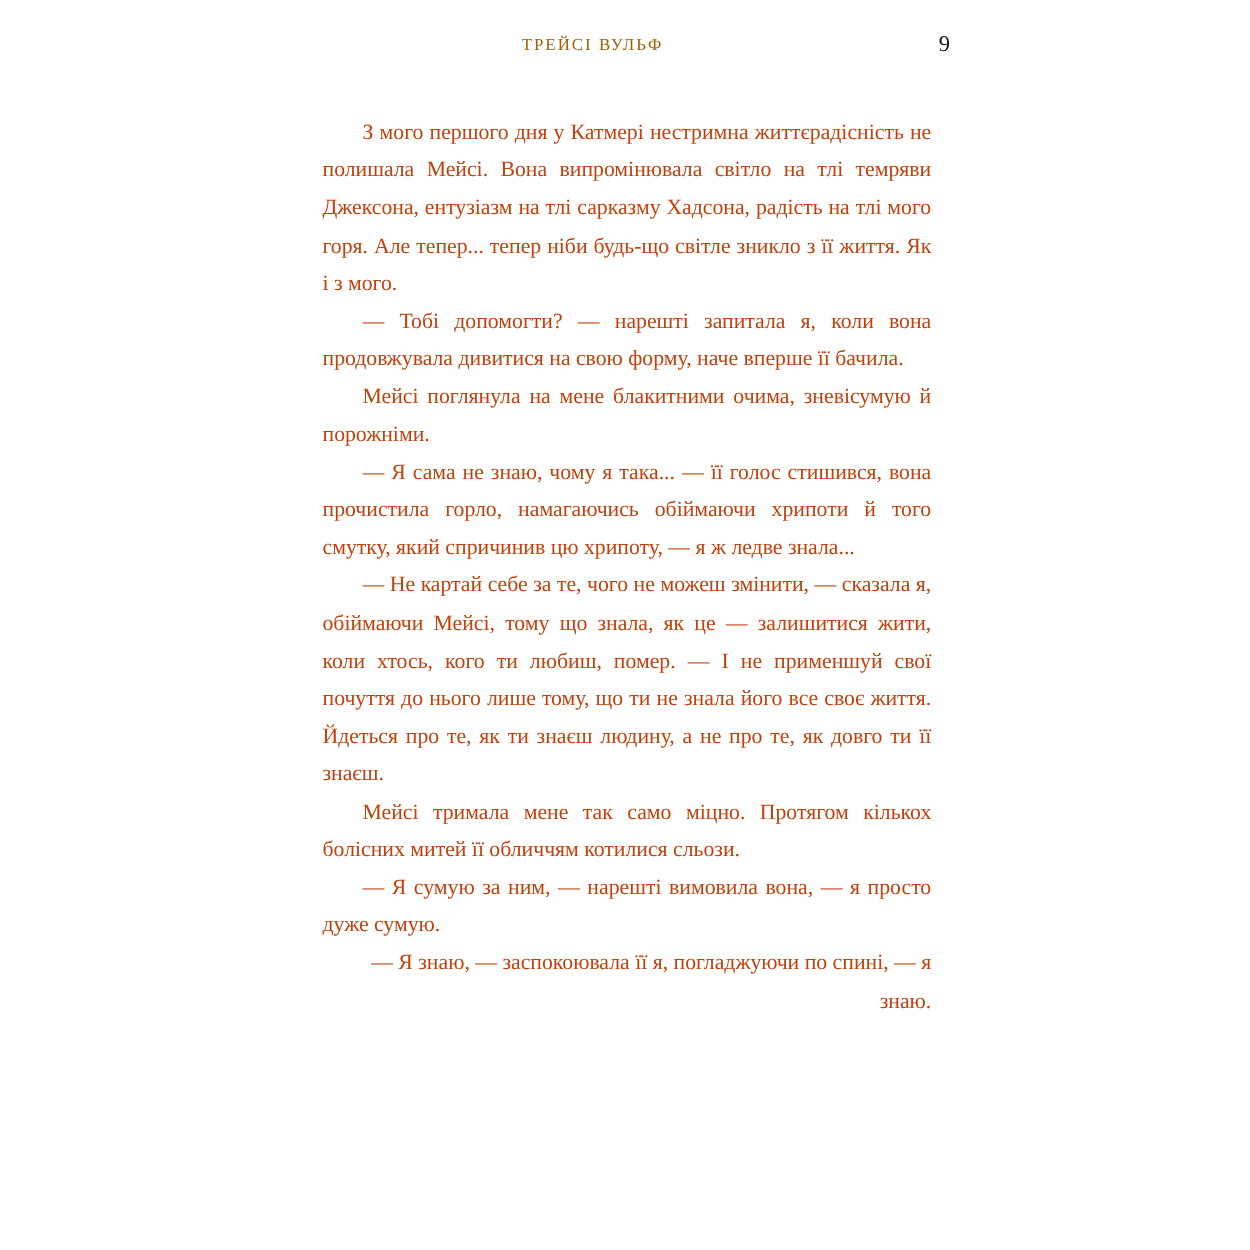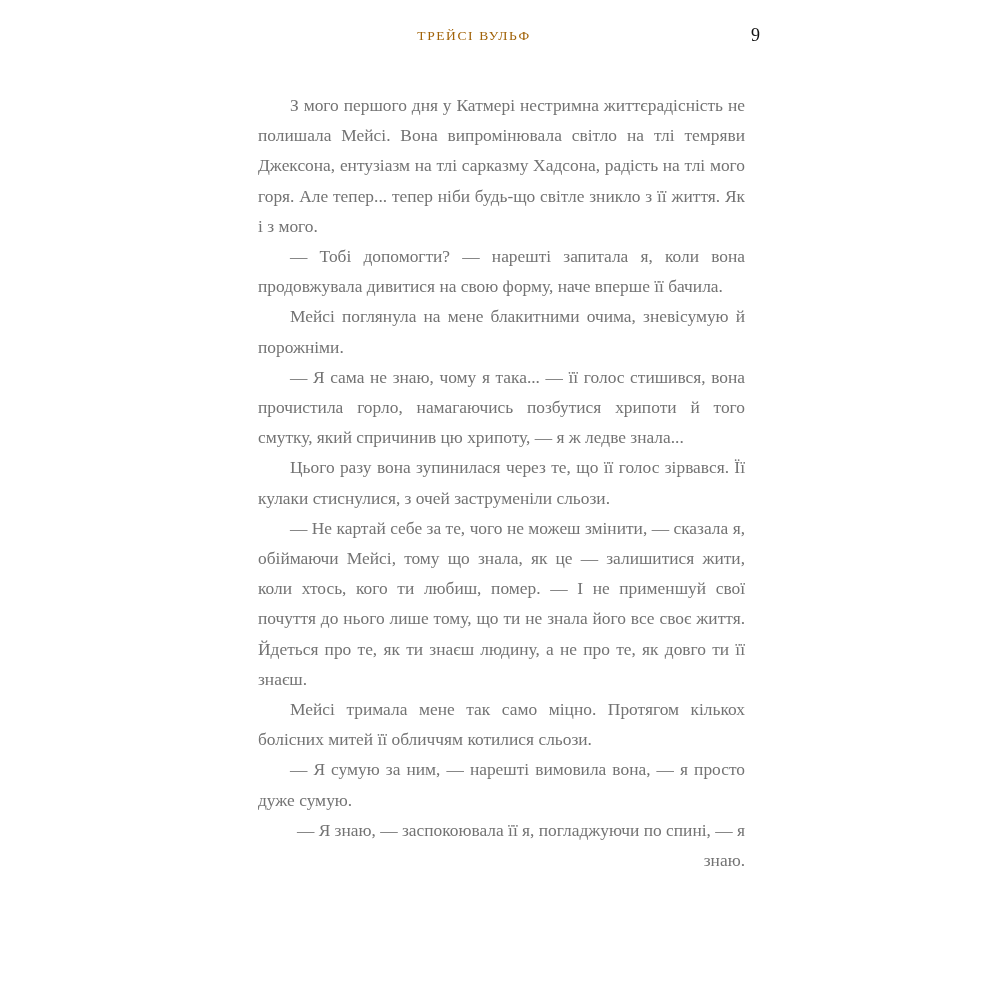--- a/index.html
+++ b/index.html
@@ -52,21 +52,21 @@
     top: 90px;
     left: 258px;
     width: 487px;
   }
   p.para {
     margin: 0;
     text-indent: 32px;
     text-align: justify;
     font-size: 17.4px;
     line-height: 30.2px;
-    color: #737373;
+    color: #c2410c;
     hyphens: manual;
     -webkit-hyphens: manual;
   }
   p.para:last-child {
     text-align: right;
   }
 </style>
 </head>
 <body>
 
@@ -74,21 +74,20 @@
 
   <div class="header">
     <div class="running-head">ТРЕЙСІ ВУЛЬФ</div>
     <div class="folio">9</div>
   </div>
 
   <div class="text-block">
     <p class="para">З мого першого дня у Катмері нестримна життєра­дісність не полишала Мейсі. Вона випромінювала світ­ло на тлі темряви Джексона, ентузіазм на тлі сарказму Хадсона, радість на тлі мого горя. Але тепер... тепер ніби будь-що світле зникло з її життя. Як і з мого.</p>
     <p class="para">— Тобі допомогти? — нарешті запитала я, коли вона продовжувала дивитися на свою форму, наче вперше її бачила.</p>
     <p class="para">Мейсі поглянула на мене блакитними очима, зневі­сумую й порожніми.</p>
-    <p class="para">— Я сама не знаю, чому я така... — її голос стишив­ся, вона прочистила горло, намагаючись позбутися хрипоти й того смутку, який спричинив цю хрипоту, — я ж ледве знала...</p>
-    <p class="para">Цього разу вона зупинилася через те, що її голос зірвався. Її кулаки стиснулися, з очей заструменіли сльози.</p>
+    <p class="para">— Я сама не знаю, чому я така... — її голос стишив­ся, вона прочистила горло, намагаючись обіймаючи хрипоти й того смутку, який спричинив цю хрипоту, — я ж ледве знала...</p>
     <p class="para">— Не картай себе за те, чого не можеш зміни­ти, — сказала я, обіймаючи Мейсі, тому що знала, як це — залишитися жити, коли хтось, кого ти любиш, помер. — І не применшуй свої почуття до нього лише тому, що ти не знала його все своє життя. Йдеться про те, як ти знаєш людину, а не про те, як довго ти її знаєш.</p>
     <p class="para">Мейсі тримала мене так само міцно. Протягом кіль­кох болісних митей її обличчям котилися сльози.</p>
     <p class="para">— Я сумую за ним, — нарешті вимовила вона, — я просто дуже сумую.</p>
     <p class="para">— Я знаю, — заспокоювала її я, погладжуючи по спині, — я знаю.</p>
   </div>
 
 </div>
 
 </body></html>

